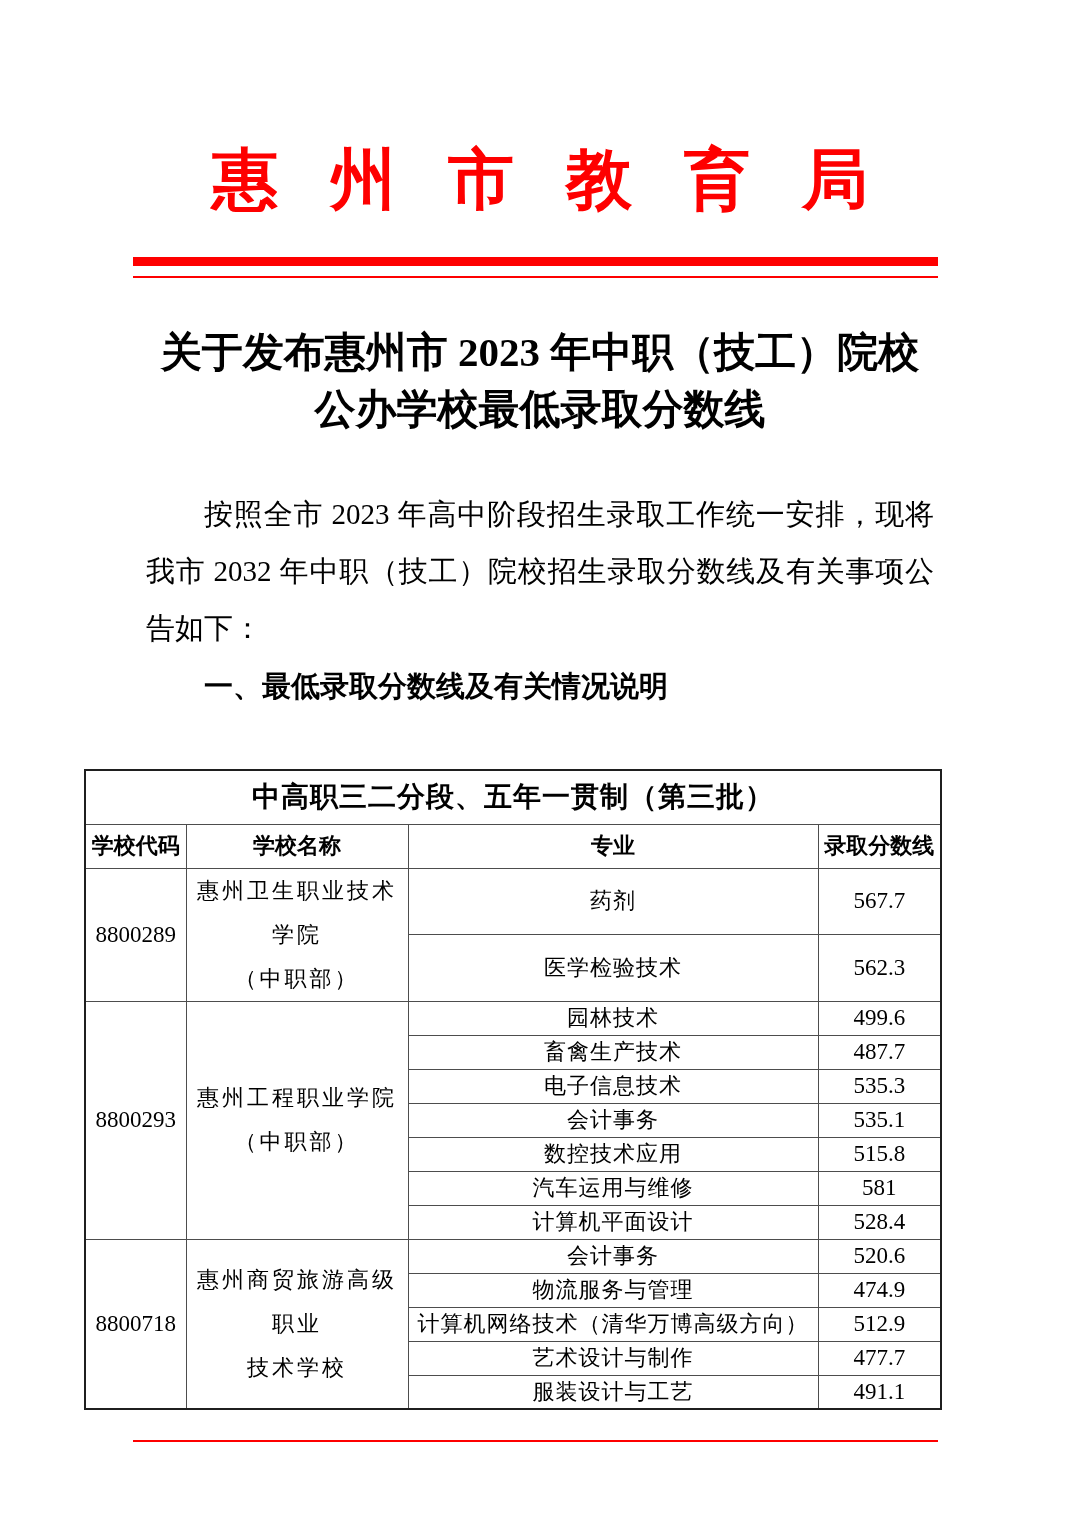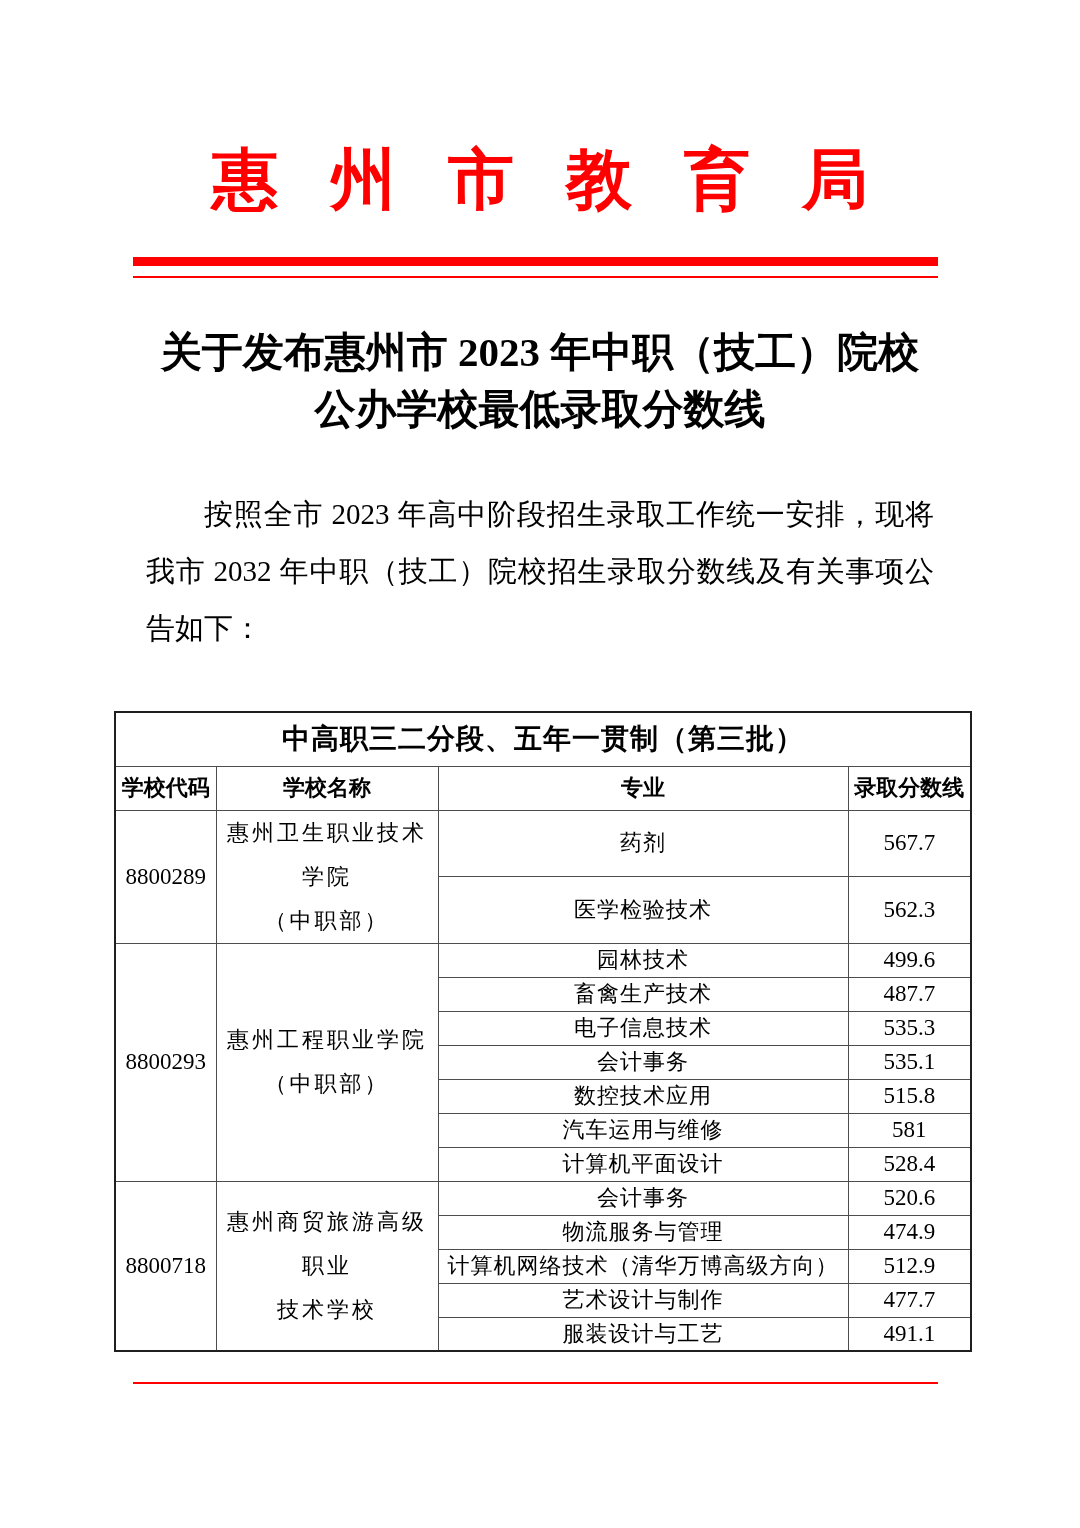--- a/index.html
+++ b/index.html
@@ -67,21 +67,21 @@
   .subsection-heading {
     margin: 0 146px;
     padding-left: 2em;
     font-size: 29px;
     letter-spacing: 3px;
     line-height: 58px;
   }
 
   
   table.score-table {
-    margin: 54px 0 0 114px;
+    margin: 54px 0 0 84px;
     width: 856px;
     border-collapse: collapse;
     table-layout: fixed;
     border: 2px solid #1f1f1f;
     font-size: 22px;
   }
   .score-table col.c-code  { width: 101px; }
   .score-table col.c-name  { width: 222px; }
   .score-table col.c-major { width: 410px; }
   .score-table col.c-score { width: 123px; }
@@ -120,20 +120,21 @@
   <div class="rule rule-thick rule-top-thick"></div>
   <div class="rule rule-thin rule-top-thin"></div>
 
   <div class="doc-title">
     <div>关于发布惠州市 2023 年中职（技工）院校</div>
     <div>公办学校最低录取分数线</div>
   </div>
 
   <p class="intro-paragraph">按照全市 2023 年高中阶段招生录取工作统一安排，现将我市 2032 年中职（技工）院校招生录取分数线及有关事项公告如下：</p>
 
+  <div class="section-heading">一、最低录取分数线及有关情况说明</div>
 
   <table class="score-table">
     <colgroup>
       <col class="c-code">
         <col class="c-name">
         <col class="c-major">
         <col class="c-score">
     </colgroup>
     <tbody>
       <tr>

